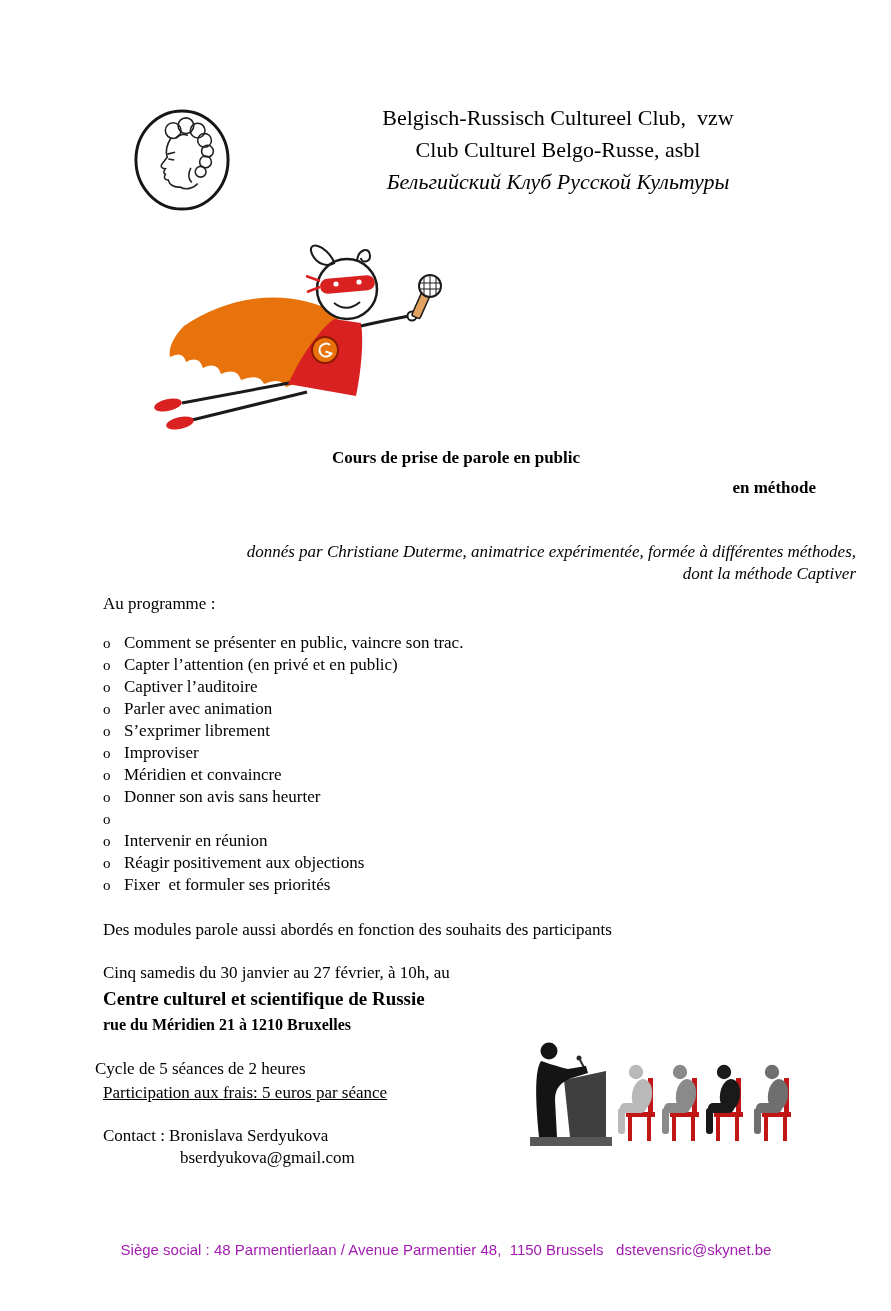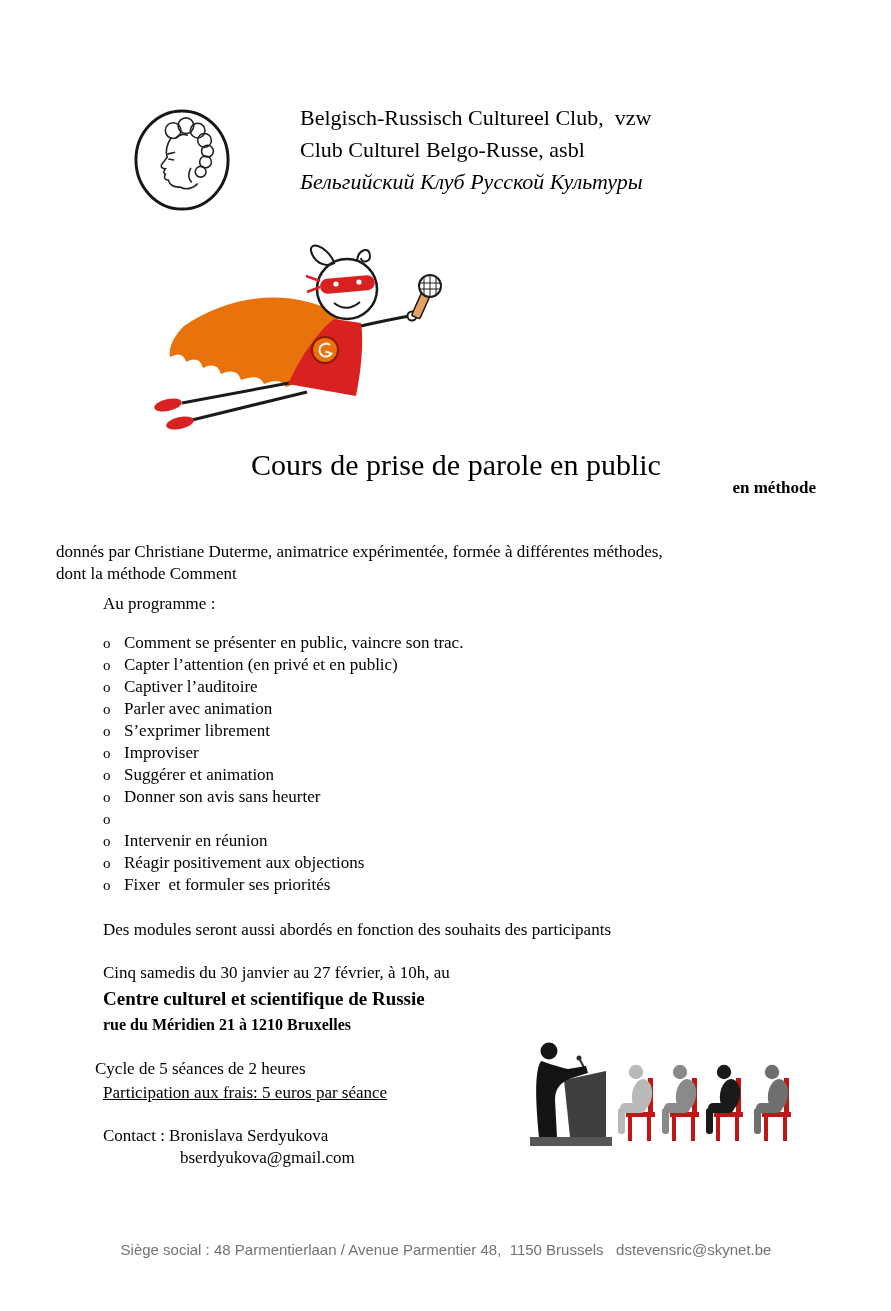--- a/index.html
+++ b/index.html
@@ -13,41 +13,41 @@
     overflow:hidden;
   }
   [data-bind] { white-space:pre-wrap; }
 
   .abs { position:absolute; }
 
   
   .logo { left:133px; top:107px; width:98px; height:106px; }
   .header-text {
     left:300px; top:102px; width:516px;
-    text-align:left; font-size:22px; line-height:32px;
+    text-align:center; font-size:22px; line-height:32px;
   }
   .header-text .ru { font-style:italic; }
 
   
   .hero { left:128px; top:226px; width:322px; height:224px; }
 
   
   .title {
     left:66px; top:448px; width:780px;
-    text-align:center; font-size:30px; font-weight:normal;
+    text-align:center; font-size:17px; font-weight:bold;
   }
   .lang-note {
     right:75px; top:478px;
     font-size:17px; font-weight:bold;
   }
 
   
   .intro {
     left:56px; top:541px; width:800px;
-    text-align:left; font-size:17px; line-height:22px;
+    text-align:right; font-size:17px; line-height:22px;font-style:italic;
   }
 
   .body-text { font-size:17px; line-height:22px; }
 
   .program-heading { left:103px; top:593px; }
 
   .program-list {
     left:103px; top:632px; width:600px;
     list-style:none; margin:0; padding:0;
   }
@@ -65,21 +65,21 @@
 
   .contact-line  { left:103px; top:1125px; }
   .contact-email { left:180px; top:1147px; }
 
   .audience { left:528px; top:1038px; width:272px; height:112px; }
 
   .footer {
     left:16px; top:1241px; width:860px;
     text-align:center;
     font-family:"Liberation Sans", sans-serif;
-    font-size:15px; color:#737373;
+    font-size:15px; color:#a21caf;
   }
 </style>
 </head>
 <body>
 
 <div class="page">
 
   <div class="abs logo">
     <svg width="98" height="106" viewBox="0 0 100 106" aria-hidden="true">
       <ellipse cx="50" cy="53" rx="47" ry="50" fill="#fff" stroke="#161616" stroke-width="3"></ellipse>
@@ -143,21 +143,21 @@
 
       <path d="M206,77 Q219,87 232,76" fill="none" stroke="#1a1a1a" stroke-width="2"></path>
     </svg>
   </div>
 
   <div class="abs title" data-bind="title">Cours de prise de parole en public</div>
   <div class="abs lang-note" data-bind="language_note">en méthode</div>
 
   <div class="abs intro">
     <div data-bind="intro.line1">donnés par Christiane Duterme, animatrice expérimentée, formée à différentes méthodes,</div>
-    <div data-bind="intro.line2">dont la méthode Comment</div>
+    <div data-bind="intro.line2">dont la méthode Captiver</div>
   </div>
 
   <div class="abs body-text program-heading" data-bind="program.heading">Au programme :</div>
 
   <ul class="abs program-list">
     <li class="prog-item">
         <span class="bullet" data-bind="program.bullet">o</span>
         <span data-bind="program.items.0">Comment se présenter en public, vaincre son trac.</span>
       </li>
     <li class="prog-item">
@@ -175,21 +175,21 @@
     <li class="prog-item">
         <span class="bullet" data-bind="program.bullet">o</span>
         <span data-bind="program.items.4">S’exprimer librement</span>
       </li>
     <li class="prog-item">
         <span class="bullet" data-bind="program.bullet">o</span>
         <span data-bind="program.items.5">Improviser</span>
       </li>
     <li class="prog-item">
         <span class="bullet" data-bind="program.bullet">o</span>
-        <span data-bind="program.items.6">Suggérer et animation</span>
+        <span data-bind="program.items.6">Méridien et convaincre</span>
       </li>
     <li class="prog-item">
         <span class="bullet" data-bind="program.bullet">o</span>
         <span data-bind="program.items.7">Donner son avis sans heurter</span>
       </li>
     <li class="prog-item">
         <span class="bullet" data-bind="program.bullet">o</span>
       </li>
     <li class="prog-item">
         <span class="bullet" data-bind="program.bullet">o</span>
@@ -198,21 +198,21 @@
     <li class="prog-item">
         <span class="bullet" data-bind="program.bullet">o</span>
         <span data-bind="program.items.10">Réagir positivement aux objections</span>
       </li>
     <li class="prog-item">
         <span class="bullet" data-bind="program.bullet">o</span>
         <span data-bind="program.items.11">Fixer  et formuler ses priorités</span>
       </li>
   </ul>
 
-  <div class="abs body-text modules-note" data-bind="modules_note">Des modules seront aussi abordés en fonction des souhaits des participants</div>
+  <div class="abs body-text modules-note" data-bind="modules_note">Des modules parole aussi abordés en fonction des souhaits des participants</div>
 
   <div class="abs body-text sched-intro" data-bind="schedule.intro">Cinq samedis du 30 janvier au 27 février, à 10h, au</div>
   <div class="abs venue-name" data-bind="schedule.venue_name">Centre culturel et scientifique de Russie</div>
   <div class="abs venue-addr" data-bind="schedule.venue_address">rue du Méridien 21 à 1210 Bruxelles</div>
 
   <div class="abs body-text cycle" data-bind="details.cycle">Cycle de 5 séances de 2 heures</div>
   <div class="abs body-text fee" data-bind="details.fee">Participation aux frais: 5 euros par séance</div>
 
   <div class="abs body-text contact-line" data-bind="contact.line">Contact : Bronislava Serdyukova</div>
   <div class="abs body-text contact-email" data-bind="contact.email">bserdyukova@gmail.com</div>

